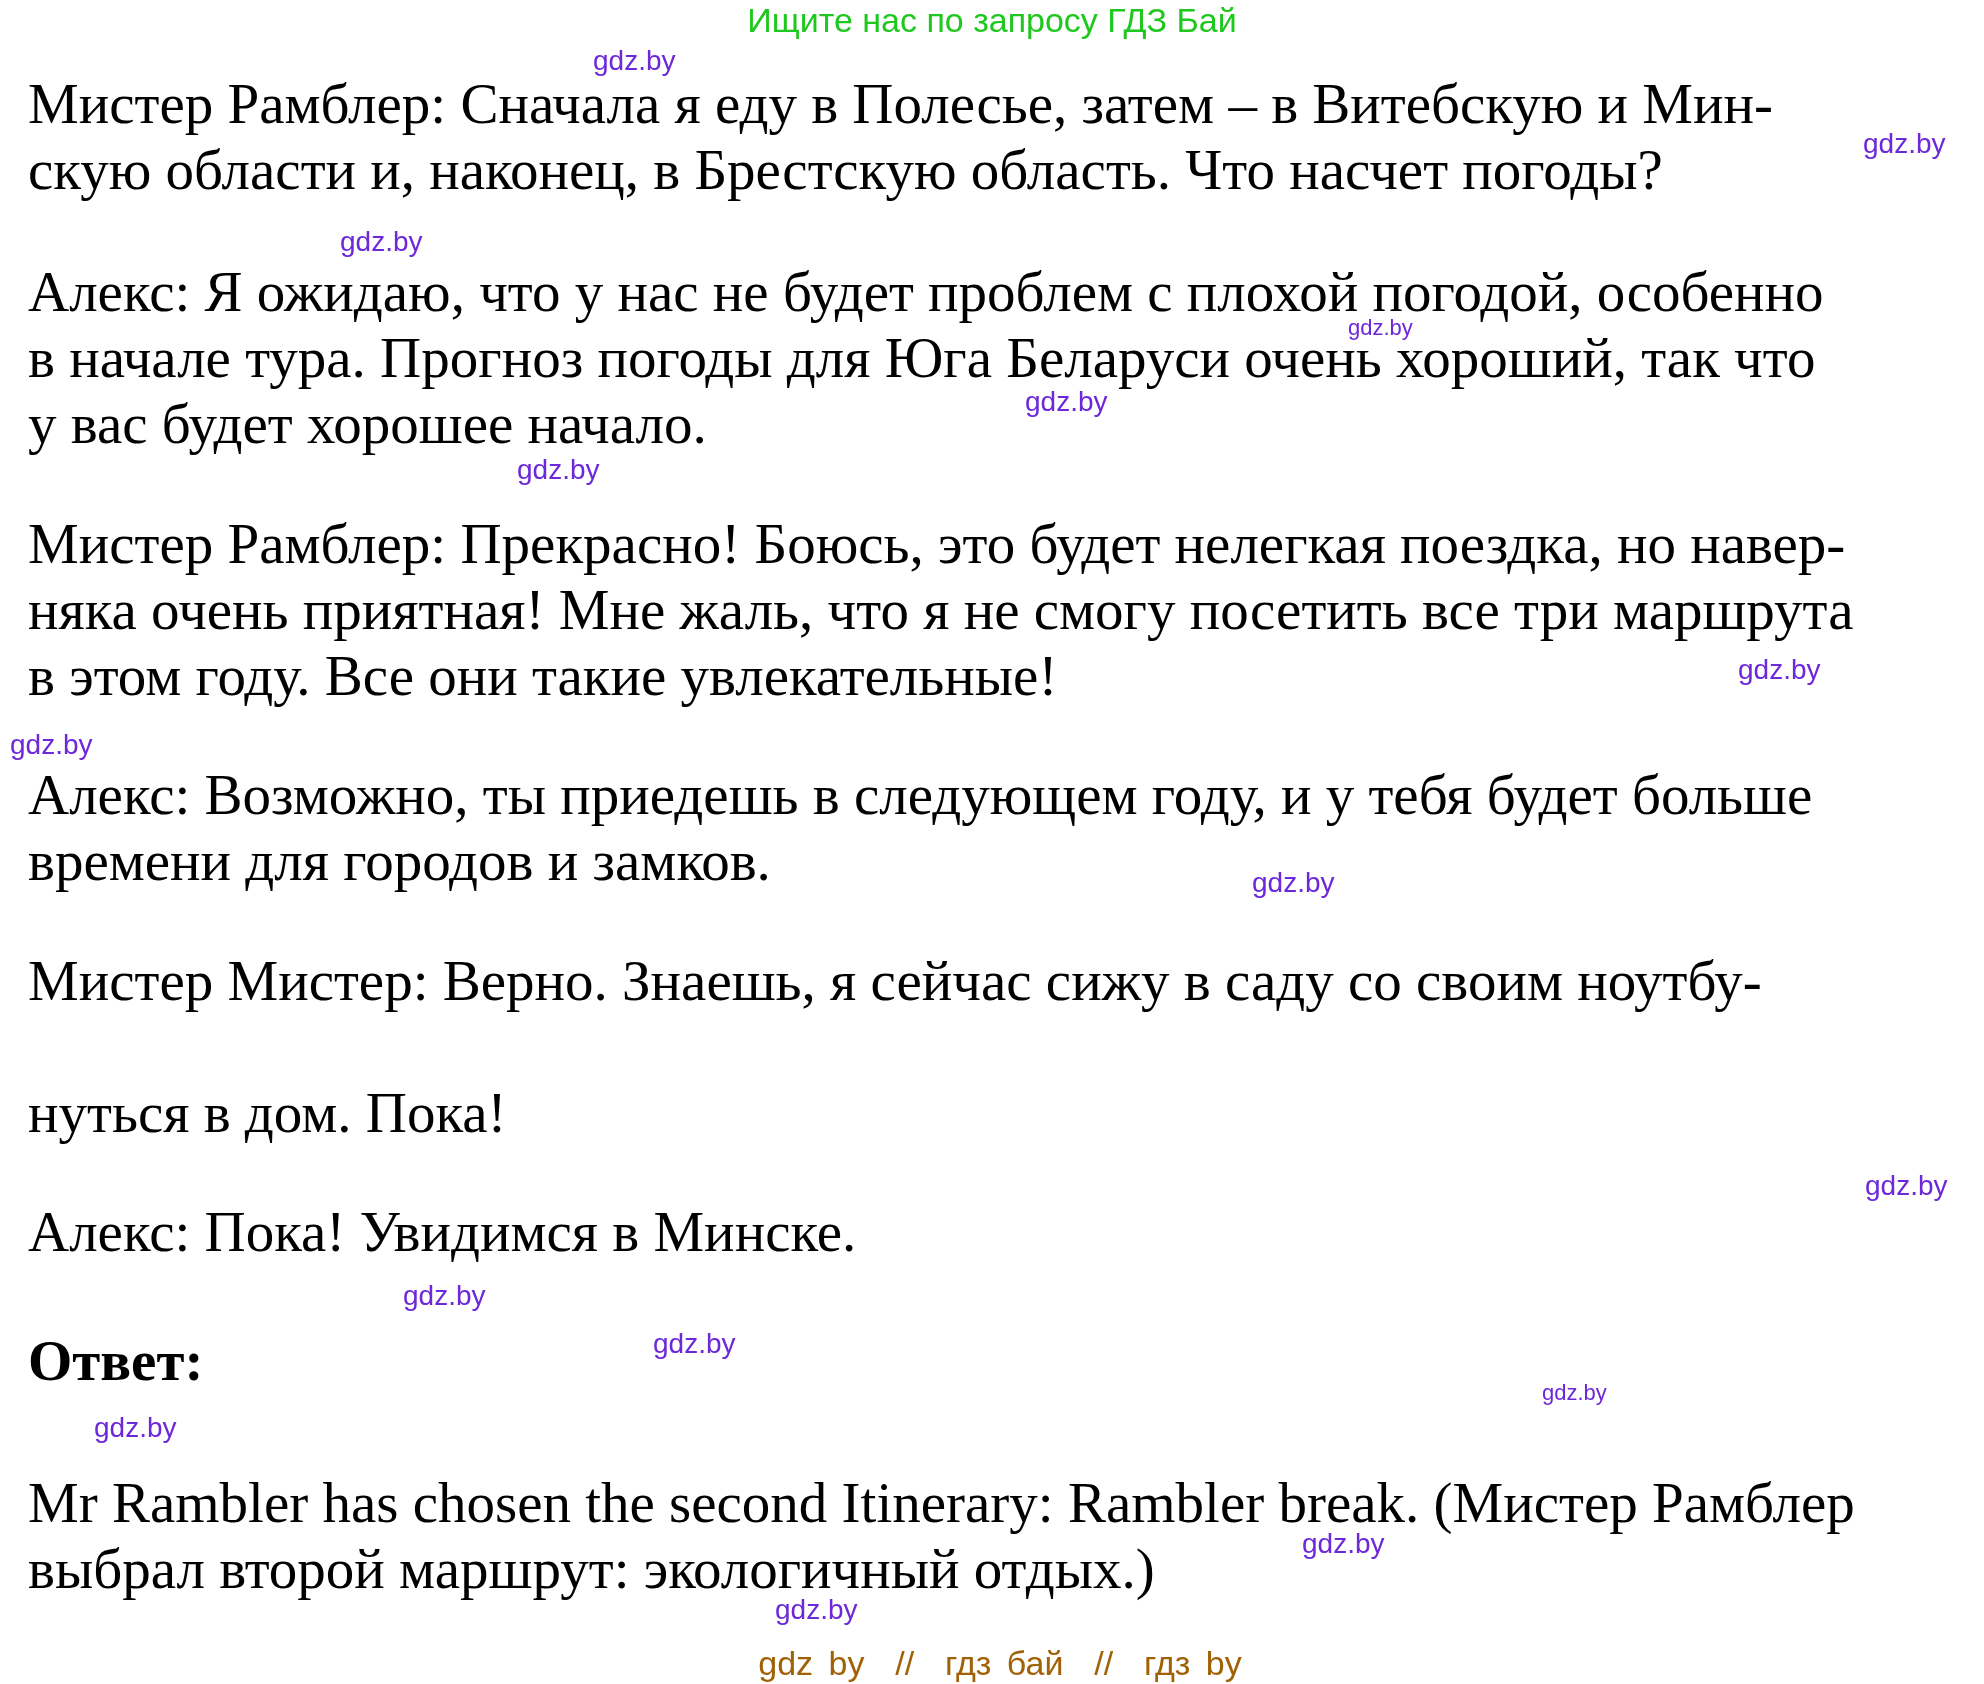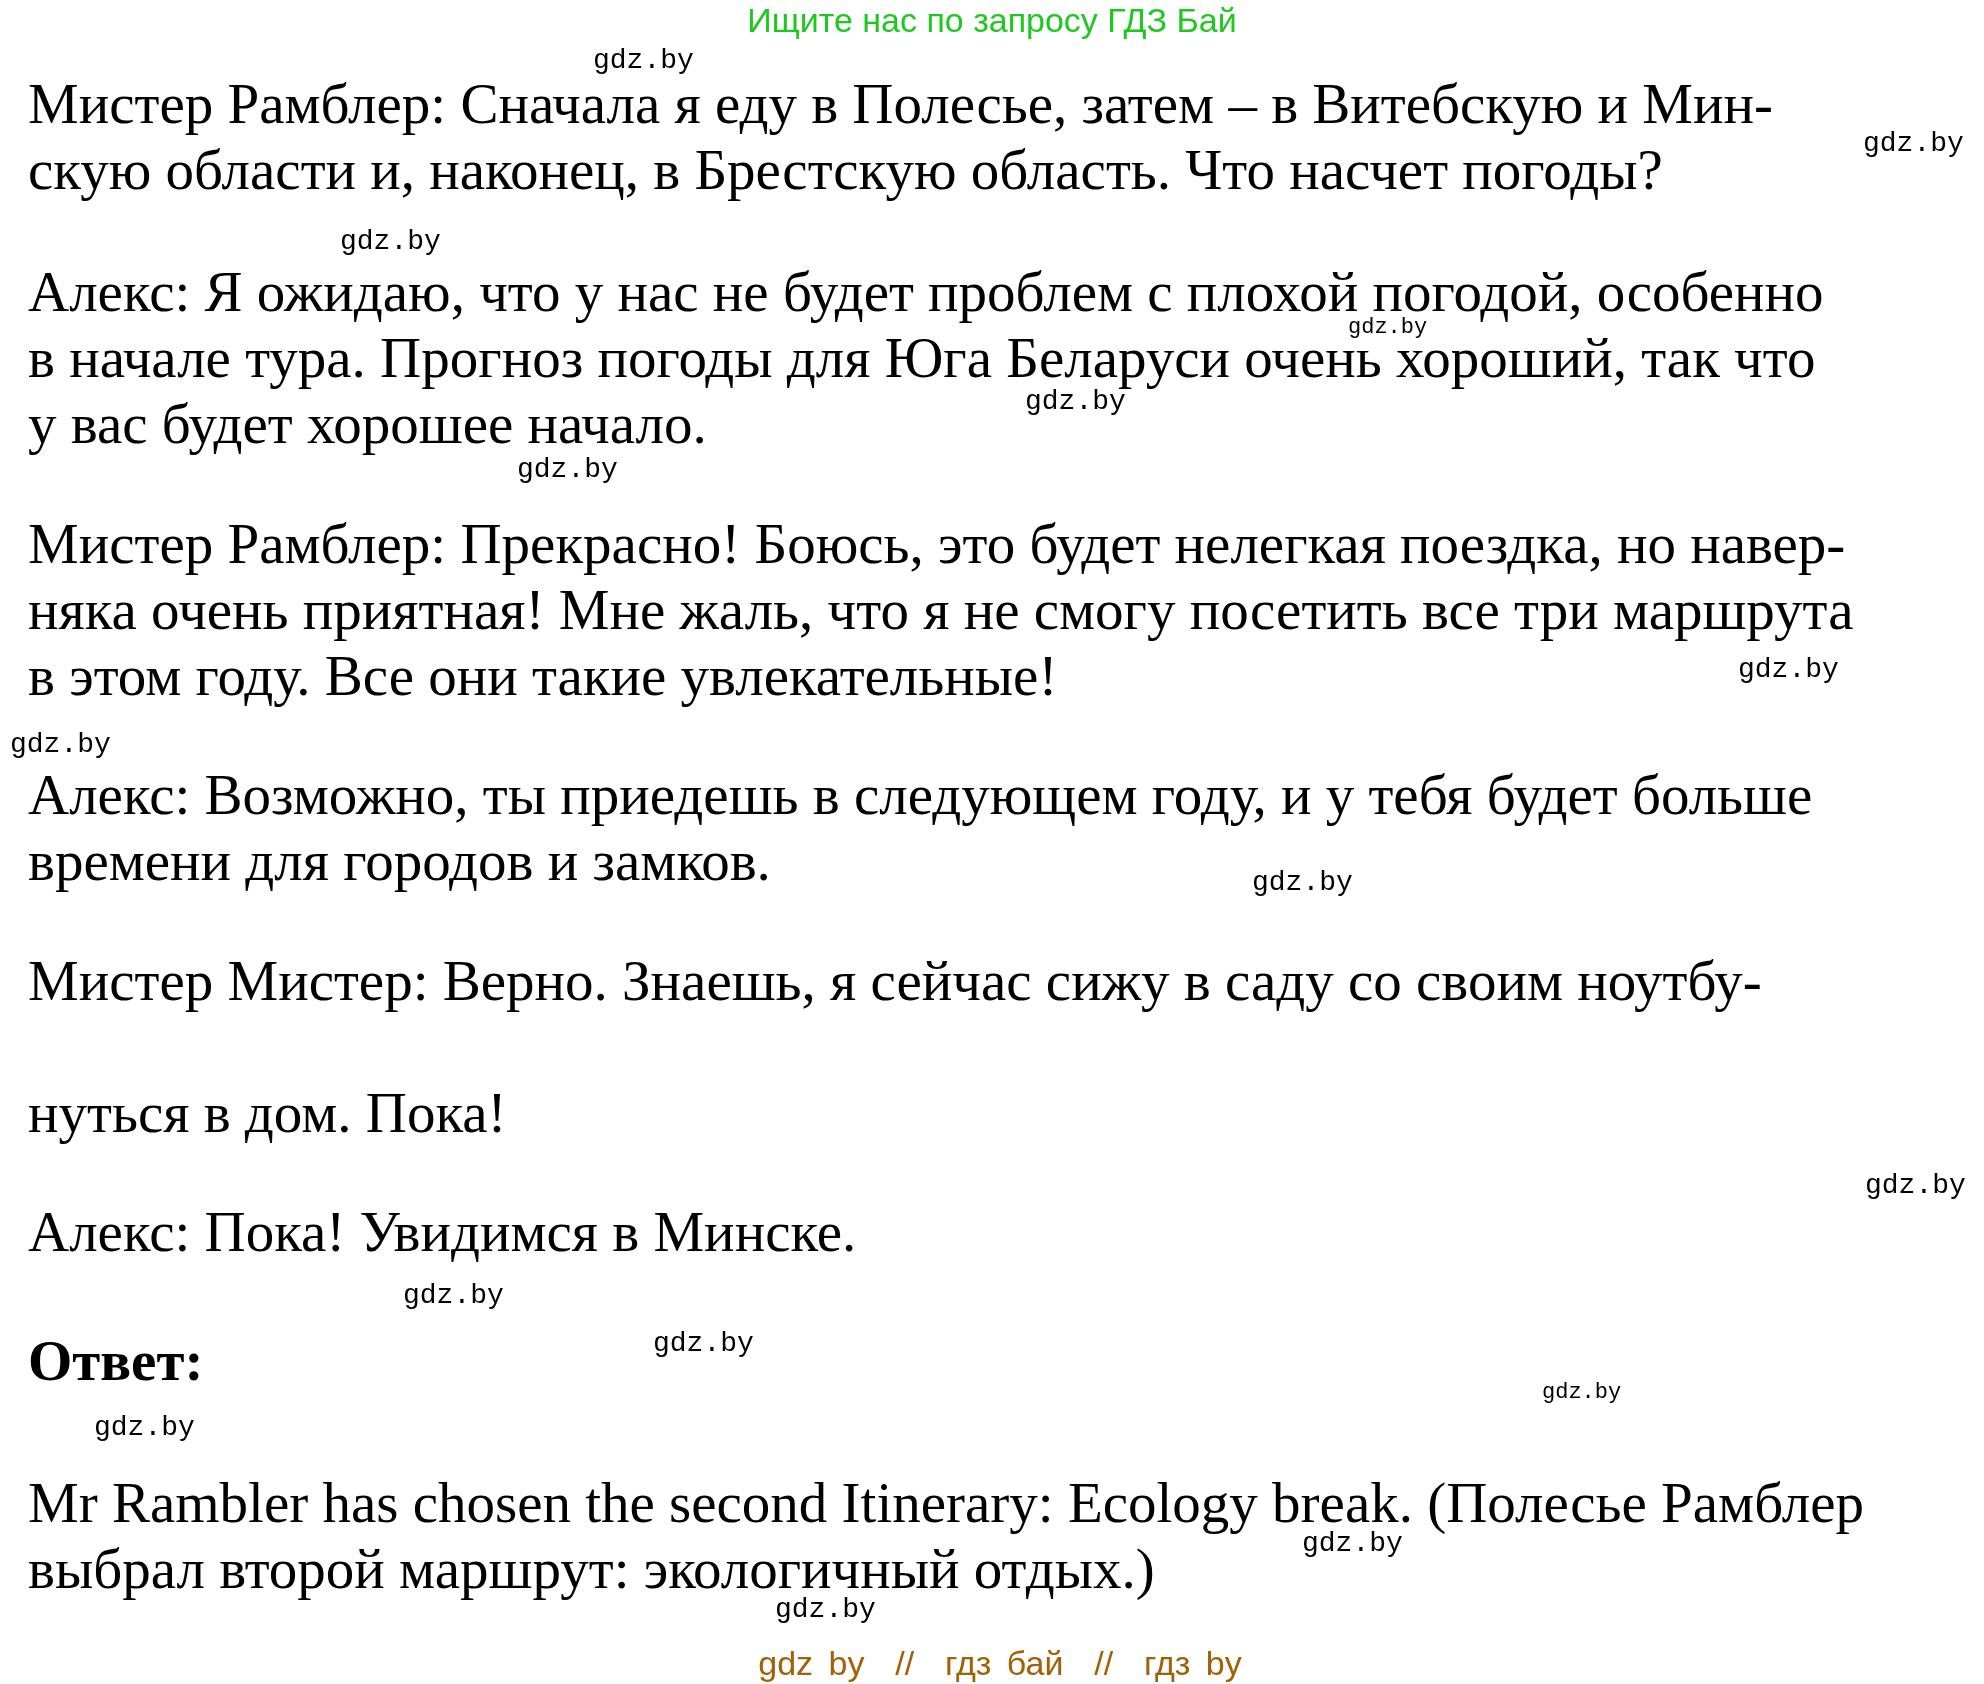--- a/index.html
+++ b/index.html
@@ -11,22 +11,22 @@
     color: #1ec81e; top: 0px;
   }
   .line {
     position: absolute; left: 28px;
     font-family: "Liberation Serif", serif; font-size: 57px; line-height: 57px;
     color: #000; white-space: nowrap;
   }
   .heading { font-weight: bold; }
   .wm {
     position: absolute;
-    font-family: Liberation Mono, monospace; font-size: 28px; line-height: 28px;
-    color: #000000; white-space: nowrap;
+    font-family: Liberation Sans, sans-serif; font-size: 28px; line-height: 28px;
+    color: #6d28d9; white-space: nowrap;
   }
   .wm.small { font-size: 22px; line-height: 22px; }
   .footer {
     position: absolute; left: 0; width: 1984px; text-align: center; top: 1645px;
     font-family: "Liberation Sans", sans-serif; font-size: 34px; line-height: 36px;
     color: #a16207; word-spacing: 6px; margin-left: 8px;
   }
 </style>
 </head>
 <body>
@@ -48,21 +48,21 @@
 
   <div class="line" style="top:766px;">Алекс: Возможно, ты приедешь в следующем году, и у тебя будет больше</div>
   <div class="line" style="top:832px;">времени для городов и замков.</div>
 
   <div class="line" style="top:952px;">Мистер Мистер: Верно. Знаешь, я сейчас сижу в саду со своим ноутбу-</div>
   <div class="line" style="top:1084px;">нуться в дом. Пока!</div>
 
   <div class="line" style="top:1203px;">Алекс: Пока! Увидимся в Минске.</div>
 
   <div class="line heading" style="top:1332px;">Ответ:</div>
-  <div class="line" style="top:1474px;">Mr Rambler has chosen the second Itinerary: Ecology break. (Полесье Рамблер</div>
+  <div class="line" style="top:1474px;">Mr Rambler has chosen the second Itinerary: Rambler break. (Мистер Рамблер</div>
   <div class="line" style="top:1540px;">выбрал второй маршрут: экологичный отдых.)</div>
 
   <div class="wm" style="left:593px; top:47px;">gdz.by</div>
   <div class="wm" style="left:1863px; top:130px;">gdz.by</div>
   <div class="wm" style="left:340px; top:228px;">gdz.by</div>
   <div class="wm small" style="left:1348px; top:317px;">gdz.by</div>
   <div class="wm" style="left:1025px; top:388px;">gdz.by</div>
   <div class="wm" style="left:517px; top:456px;">gdz.by</div>
   <div class="wm" style="left:1738px; top:656px;">gdz.by</div>
   <div class="wm" style="left:10px; top:731px;">gdz.by</div>

